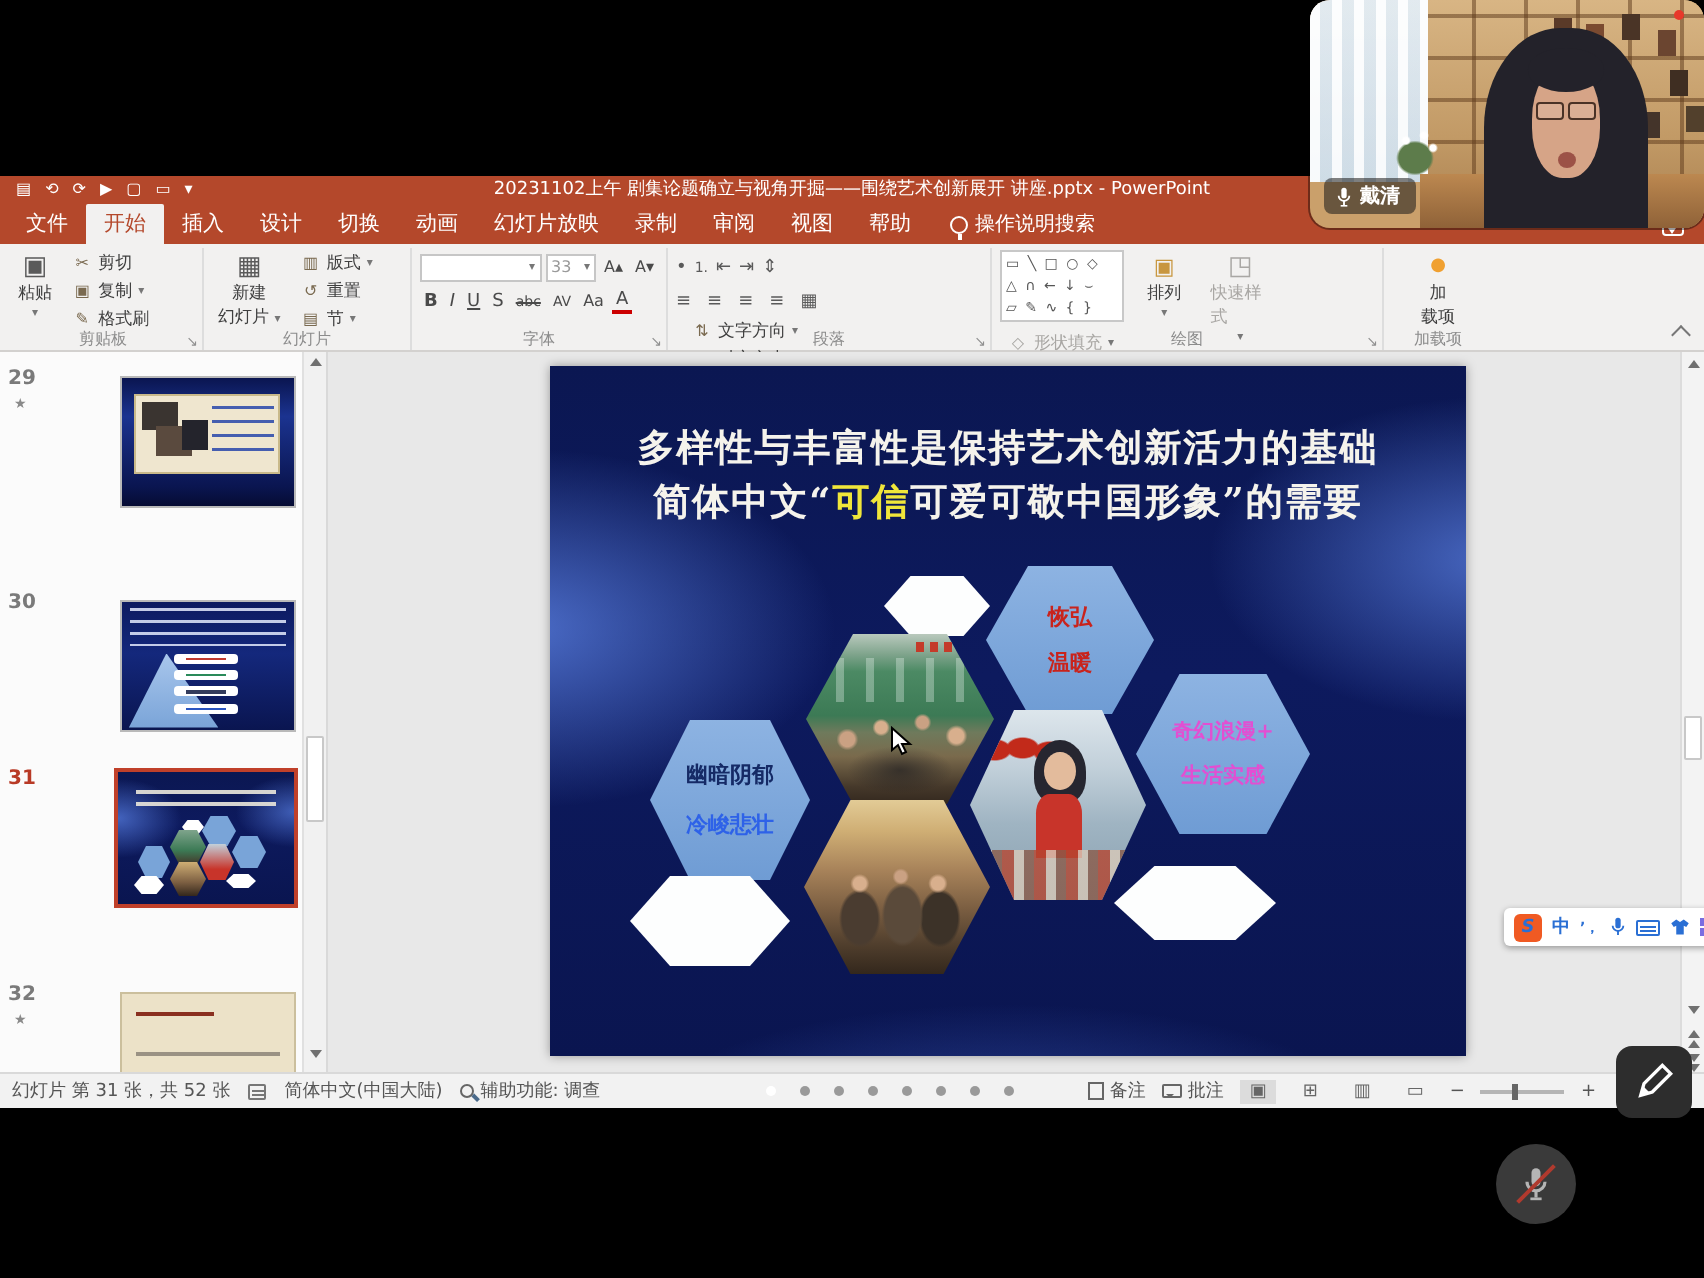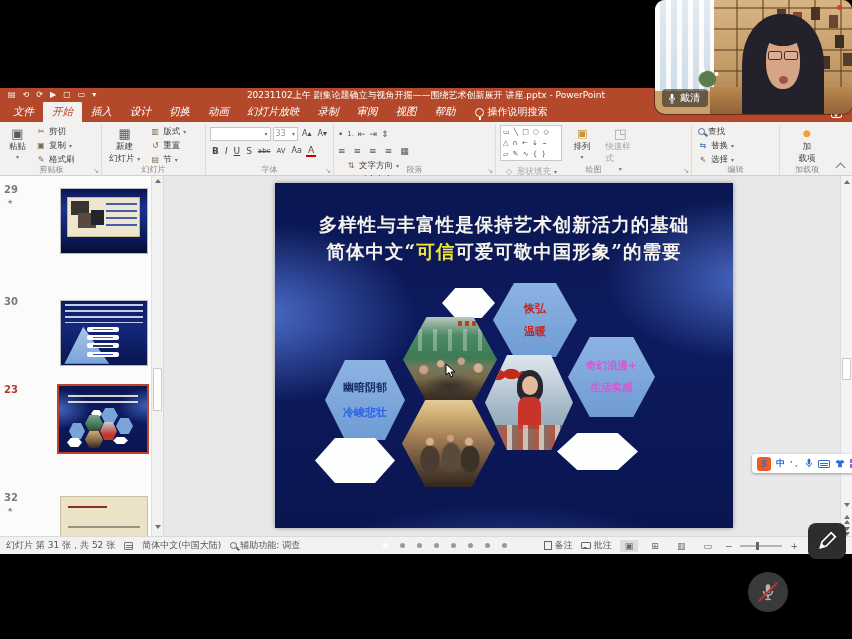--- a/index.html
+++ b/index.html
@@ -10,21 +10,21 @@
   .ppt { position:absolute; left:0; top:88px; width:852px; height:466px; background:#f2f1f0; }
 
   
   .titlebar { position:relative; height:14px; background:#b4482b; display:flex; align-items:center; }
   .qat { display:flex; align-items:center; gap:7px; padding-left:8px; }
   .qat span { color:#fff; font-size:8px; line-height:14px; cursor:default; }
   .tb-title { position:absolute; left:0; right:0; text-align:center; color:#fff; font-size:9px; line-height:14px; pointer-events:none; }
 
   
   .tabrow { height:20px; background:#b4482b; display:flex; align-items:flex-end; padding-left:4px; position:relative; }
-  .tab { color:#fff; font-size:10.5px; padding:3px 9px; cursor:default;font-style:italic; }
+  .tab { color:#fff; font-size:10.5px; padding:3px 9px; cursor:default; }
   .tab.active { background:#f2f1f0; color:#b4482b; border-radius:1px 1px 0 0; }
   .tab-search { display:flex; align-items:center; gap:4px; color:#fff; font-size:10px; padding:3px 10px; }
   .bulb { width:9px; height:9px; border:1px solid #fff; border-radius:50%; position:relative; }
   .bulb:after { content:""; position:absolute; left:3px; top:8px; width:2px; height:3px; background:#fff; }
   .bubble-icon { position:absolute; right:10px; bottom:4px; width:11px; height:8px; border:1px solid #fff; border-radius:2px; }
   .bubble-icon:after { content:""; position:absolute; left:2px; bottom:-3px; border:3px solid transparent; border-top-color:#fff; border-left-width:2px; border-right-width:2px; }
 
   
   .ribbon { height:54px; background:#f2f1f0; border-bottom:1px solid #d3d1cf; display:flex; padding:2px 2px 0 2px; position:relative; }
   .rgroup { position:relative; border-right:1px solid #ddd; padding:1px 4px 11px 4px; flex:none; }
@@ -137,21 +137,21 @@
   .sb-right { margin-left:auto; display:flex; align-items:center; gap:8px; }
   .viewbtn { font-size:9px; color:#666; padding:1px 5px; }
   .viewbtn.sel { background:#dcdcdc; }
   .zoomtrack { width:42px; height:2px; background:#b5b5b5; position:relative; }
   .zoomknob { position:absolute; left:16px; top:-3px; width:3px; height:8px; background:#666; }
   .noteicon { width:8px; height:9px; border:1px solid #666; position:relative; }
   .cbubble { width:10px; height:7px; border:1px solid #666; border-radius:1px; position:relative; }
   .cbubble:after { content:""; position:absolute; left:1px; bottom:-3px; border:2px solid transparent; border-top-color:#666; }
 
   
-  .webcam { position:absolute; left:655px; top:0; width:197px; height:114px; border-radius:10px; overflow:hidden; background:#caa06b; z-index:60; box-shadow:0 0 0 1px rgba(0,0,0,.4); }
+  .webcam { position:absolute; left:655px; top:0; width:197px; height:114px; border-radius:10px; overflow:hidden; background:#caa06b; z-index:60; box-shadow:0 0 0 1px rgba(0,0,0,.4);font-weight:bold; }
   .cam-shelf { position:absolute; left:28%; top:0; right:0; bottom:0; background:
       repeating-linear-gradient(90deg, rgba(92,56,26,.5) 0 2px, transparent 2px 26px),
       repeating-linear-gradient(0deg, rgba(92,56,26,.5) 0 2px, transparent 2px 21px),
       linear-gradient(180deg,#d8b584,#c29a66 60%,#a97f4e); }
   .cam-books { position:absolute; left:62%; top:8%; width:9px; height:13px; background:#5a3a28;
       box-shadow:16px 3px 0 #7a4a30, 34px -2px 0 #4a3426, 52px 6px 0 #6b4530, 24px 22px 0 #58422e, 58px 26px 0 #3f2e22, 12px 44px 0 #66503a, 44px 47px 0 #44342a, 66px 44px 0 #52402c; }
   .cam-window { position:absolute; left:0; top:0; width:30%; height:80%; background:
       repeating-linear-gradient(90deg, rgba(255,255,255,.85) 0 5px, rgba(205,218,228,.35) 5px 11px),
       linear-gradient(180deg,#eef3f6,#cfdde7); }
   .cam-plant { position:absolute; left:20%; top:56%; width:15%; height:22%; background:
@@ -370,39 +370,20 @@
           <span class="sbtn gray">
               <span class="sicon gray">◳</span>
               <span>形状效果</span>
               <span class="dd">▾</span>
             </span>
         </span>
         <span class="glabel">绘图</span>
         <span class="launcher">↘</span>
       </div>
 
-      <div class="rgroup" style="width:88px">
-        <span class="smallcol">
-          <span class="sbtn">
-              <span class="mag"></span>
-              <span>查找</span>
-            </span>
-          <span class="sbtn">
-              <span class="sicon" style="color:#3b6ea5">⇆</span>
-              <span>替换</span>
-              <span class="dd">▾</span>
-            </span>
-          <span class="sbtn">
-              <span class="sicon">⇖</span>
-              <span>选择</span>
-              <span class="dd">▾</span>
-            </span>
-        </span>
-        <span class="glabel">编辑</span>
-      </div>
 
       <div class="rgroup" style="width:54px;border-right:none">
         <span class="bigbtn" style="width:100%">
           <span class="bicon orange-dot" style="font-size:9px">●</span>
           <span>加</span>
           <span>载项</span>
         </span>
         <span class="glabel">加载项</span>
       </div>
 
@@ -434,21 +415,21 @@
               <i style="background:#2a8a5a"></i>
             </div>
           <div class="t30bar" style="left:30%;top:66%">
               <i style="background:#343c5c"></i>
             </div>
           <div class="t30bar" style="left:30%;top:79%">
               <i style="background:#2a55c0"></i>
             </div>
         </div>
 
-        <span class="tnum sel" style="left:4px;top:208px">23</span>
+        <span class="tnum sel" style="left:4px;top:208px">31</span>
         <div class="thumb t31m sel" style="left:57px;top:208px">
           <div class="t31line" style="top:9px"></div>
           <div class="t31line" style="top:15px"></div>
           <div class="mhex" style="left:32px;top:24px;width:11px;height:7px;background:#fff"></div>
           <div class="mhex" style="left:42px;top:22px;width:17px;height:15px;background:#79a4d8"></div>
           <div class="mhex" style="left:57px;top:32px;width:17px;height:16px;background:#79a4d8"></div>
           <div class="mhex" style="left:10px;top:37px;width:16px;height:16px;background:#79a4d8"></div>
           <div class="mhex" style="left:26px;top:29px;width:18px;height:17px;background:linear-gradient(180deg,#7fa48c,#3c7a55 60%,#45382a)"></div>
           <div class="mhex" style="left:26px;top:45px;width:18px;height:17px;background:linear-gradient(180deg,#cfae74,#7c5f42 60%,#33271c)"></div>
           <div class="mhex" style="left:41px;top:36px;width:17px;height:18px;background:linear-gradient(180deg,#c2d0da,#c8342a 70%)"></div>

